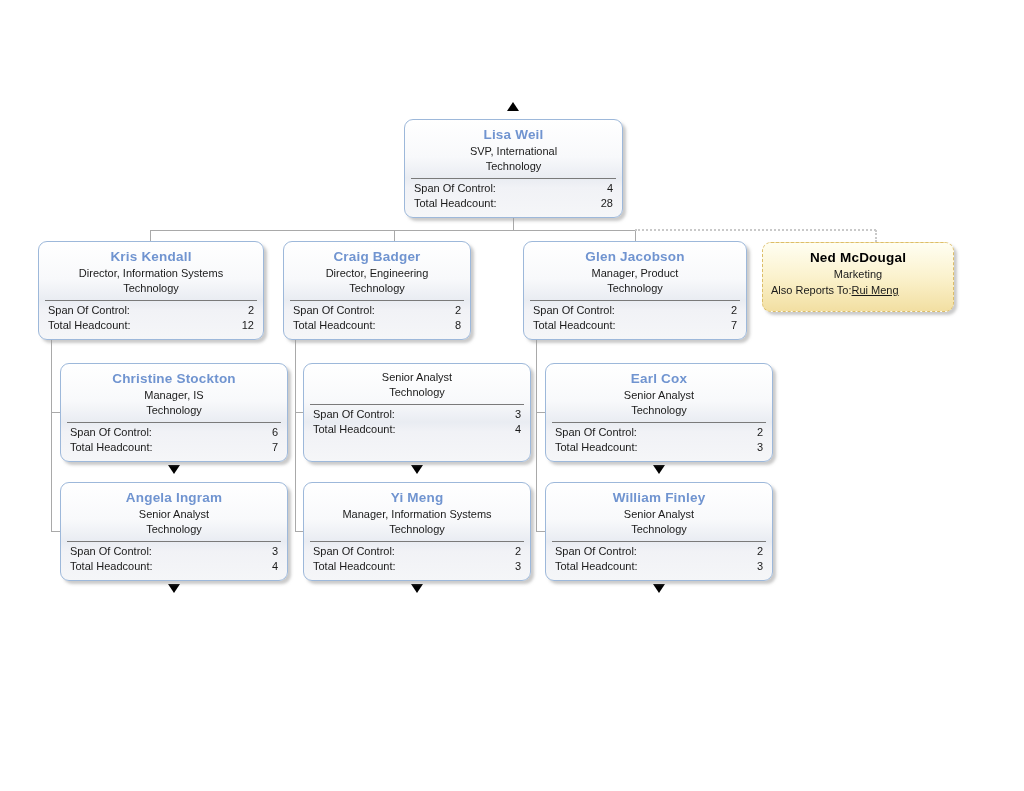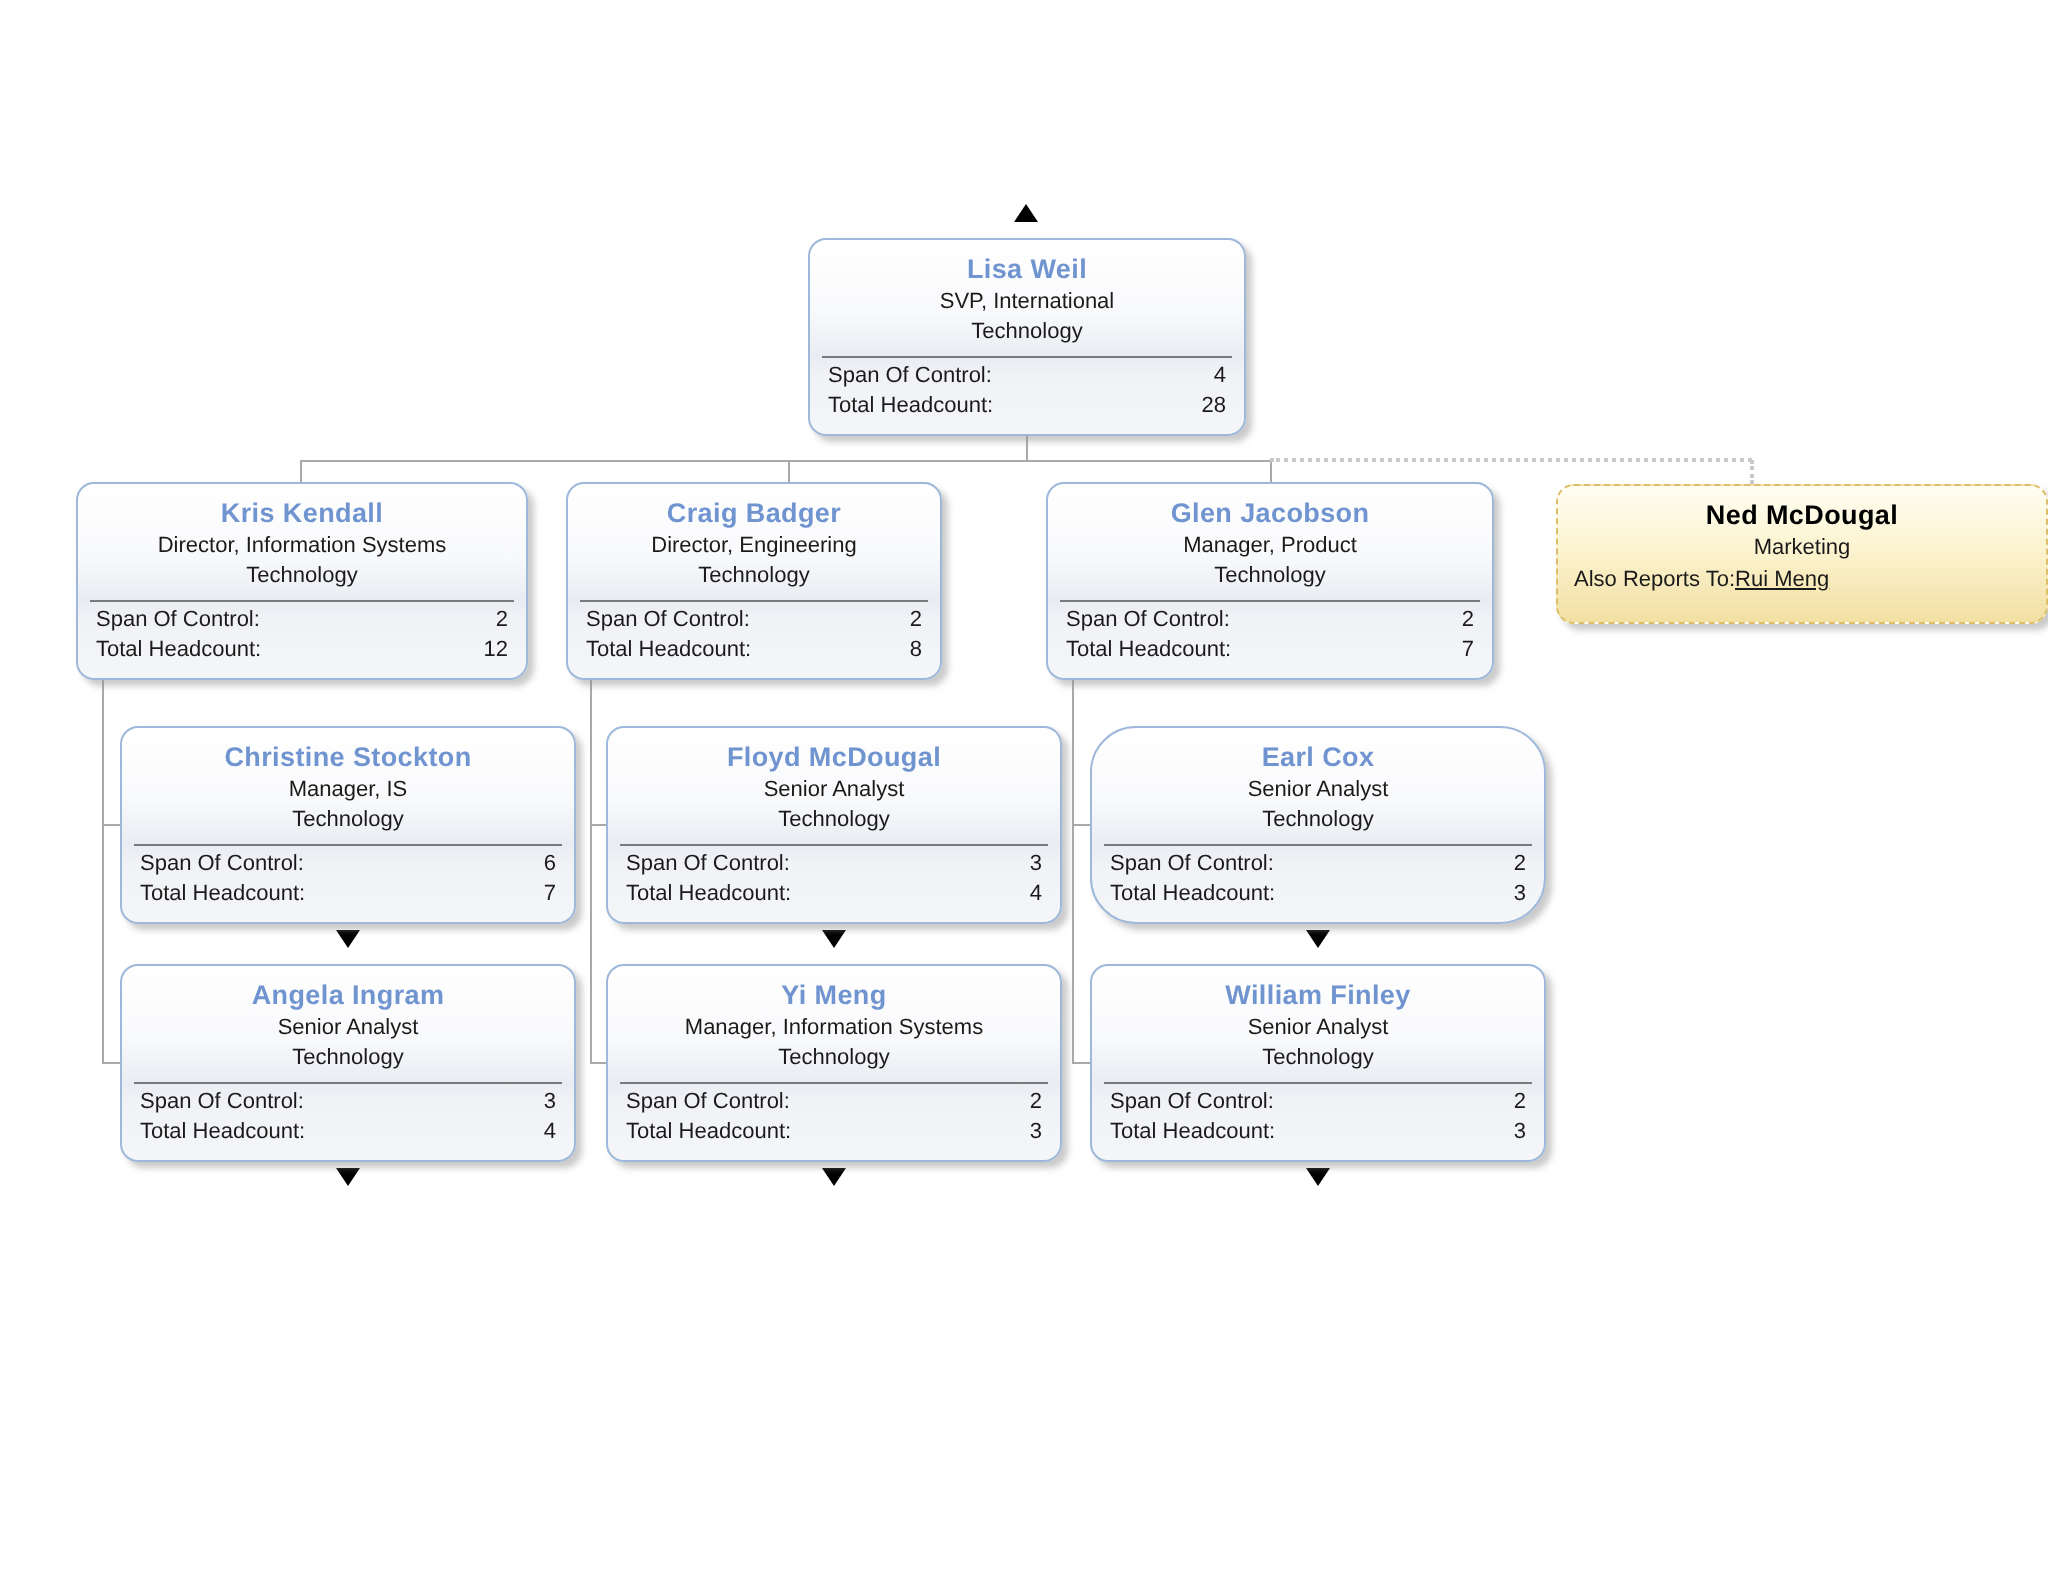--- a/index.html
+++ b/index.html
@@ -33,24 +33,24 @@
   }
   .alt .name { color:#000000; }
   .also-row { display:flex; justify-content:flex-start; padding:1px 8px 0 8px; line-height:15px; }
   .link { text-decoration:underline; color:#1a1a1a; }
 
   
   .pos-lisa      { left:404px; top:119px; width:219px; }
   .pos-kris      { left:38px;  top:241px; width:226px; }
   .pos-craig     { left:283px; top:241px; width:188px; }
   .pos-glen      { left:523px; top:241px; width:224px; }
-  .pos-ned       { left:762px; top:242px; width:246px;margin-left:16px; }
+  .pos-ned       { left:762px; top:242px; width:192px; }
   .pos-christine { left:60px;  top:363px; width:228px; }
   .pos-floyd     { left:303px; top:363px; width:228px; }
-  .pos-earl      { left:545px; top:363px; width:228px;border-radius:23px; }
+  .pos-earl      { left:545px; top:363px; width:228px; }
   .pos-angela    { left:60px;  top:482px; width:228px; }
   .pos-yi        { left:303px; top:482px; width:228px; }
   .pos-william   { left:545px; top:482px; width:228px; }
 
   
   .line  { position:absolute; background:#a9a9a9; }
   .vline { width:1px; }
   .hline { height:1px; }
   .dot-h { position:absolute; height:0; border-top:2px dotted #c9c9c9; }
   .dot-v { position:absolute; width:0; border-left:2px dotted #c9c9c9; }
@@ -192,21 +192,20 @@
       </div>
       <div class="stat-row">
         <span>Total Headcount:</span>
         <span>7</span>
       </div>
     </div>
   </div>
 
   <div class="node pos-floyd">
     <div class="hdr">
-      <div class="name">Floyd McDougal</div>
       <div class="sub">Senior Analyst</div>
       <div class="sub">Technology</div>
     </div>
     <div class="divider"></div>
     <div class="stats">
       <div class="stat-row">
         <span>Span Of Control:</span>
         <span>3</span>
       </div>
       <div class="stat-row">

